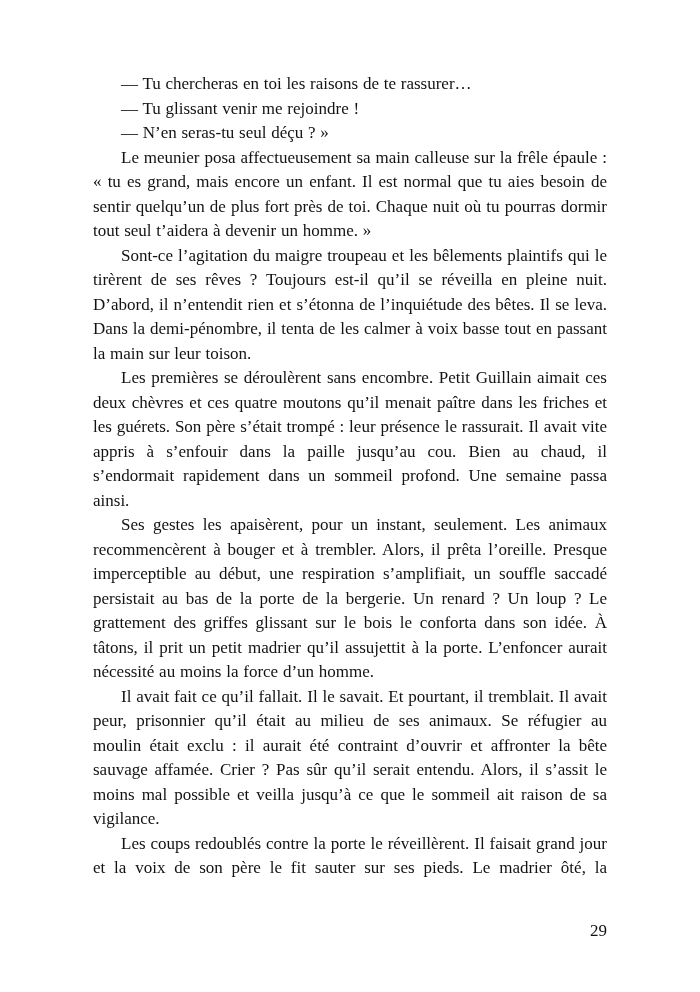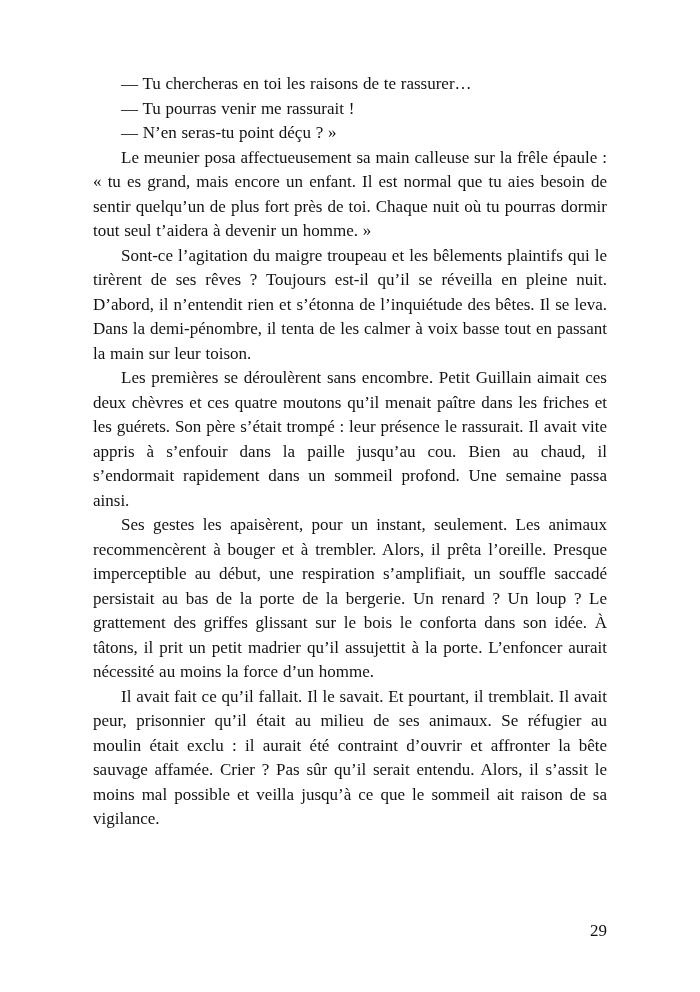--- a/index.html
+++ b/index.html
@@ -42,22 +42,23 @@
     font-size: 17px;
     line-height: 24.5px;
   }
 </style>
 </head>
 <body>
 
 <div class="book-page">
   <div class="text-block">
     <p>— Tu chercheras en toi les raisons de te rassurer…</p>
-    <p>— Tu pourras venir me rassurait !</p>
-    <p>— N’en seras-tu point déçu ? »</p>
+    <p>— Tu glissant venir me rejoindre !</p>
+    <p>— N’en seras-tu seul déçu ? »</p>
     <p>Le meunier posa affectueusement sa main calleuse sur la frêle épaule : « tu es grand, mais encore un enfant. Il est normal que tu aies besoin de sentir quelqu’un de plus fort près de toi. Chaque nuit où tu pourras dormir tout seul t’aidera à devenir un homme. »</p>
     <p>Sont-ce l’agitation du maigre troupeau et les bêlements plaintifs qui le tirèrent de ses rêves ? Toujours est-il qu’il se réveilla en pleine nuit. D’abord, il n’entendit rien et s’étonna de l’inquiétude des bêtes. Il se leva. Dans la demi-pénombre, il tenta de les calmer à voix basse tout en passant la main sur leur toison.</p>
     <p>Les premières se déroulèrent sans encombre. Petit Guillain aimait ces deux chèvres et ces quatre moutons qu’il menait paître dans les friches et les guérets. Son père s’était trompé : leur présence le rassurait. Il avait vite appris à s’enfouir dans la paille jusqu’au cou. Bien au chaud, il s’endormait rapidement dans un sommeil profond. Une semaine passa ainsi.</p>
     <p>Ses gestes les apaisèrent, pour un instant, seulement. Les animaux recommencèrent à bouger et à trembler. Alors, il prêta l’oreille. Presque imperceptible au début, une respiration s’amplifiait, un souffle saccadé persistait au bas de la porte de la bergerie. Un renard ? Un loup ? Le grattement des griffes glissant sur le bois le conforta dans son idée. À tâtons, il prit un petit madrier qu’il assujettit à la porte. L’enfoncer aurait nécessité au moins la force d’un homme.</p>
     <p>Il avait fait ce qu’il fallait. Il le savait. Et pourtant, il tremblait. Il avait peur, prisonnier qu’il était au milieu de ses animaux. Se réfugier au moulin était exclu : il aurait été contraint d’ouvrir et affronter la bête sauvage affamée. Crier ? Pas sûr qu’il serait entendu. Alors, il s’assit le moins mal possible et veilla jusqu’à ce que le sommeil ait raison de sa vigilance.</p>
+    <p class="continues">Les coups redoublés contre la porte le réveillèrent. Il faisait grand jour et la voix de son père le fit sauter sur ses pieds. Le madrier ôté, la</p>
   </div>
   <div class="page-number">29</div>
 </div>
 
 </body></html>

